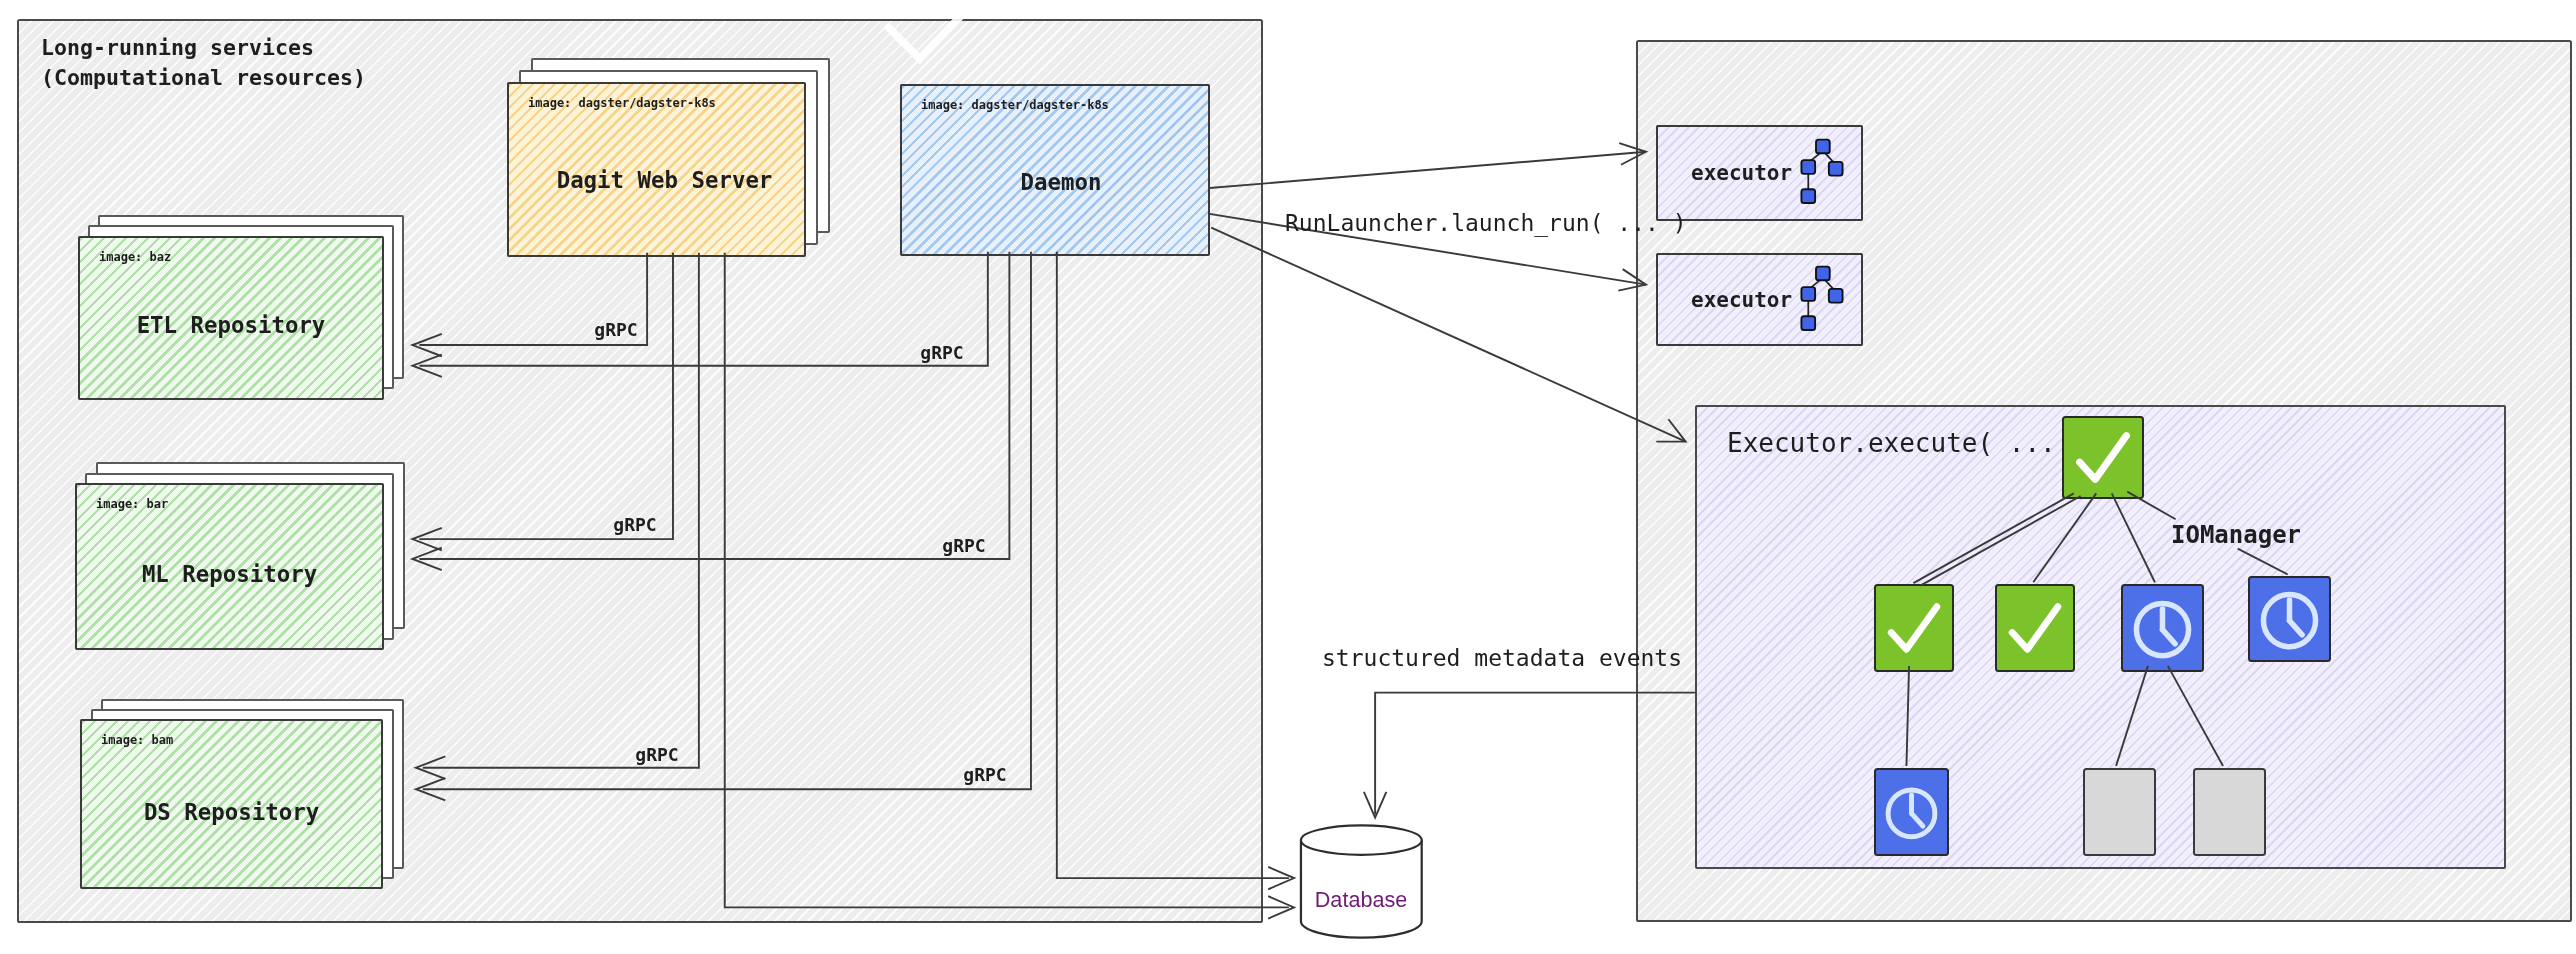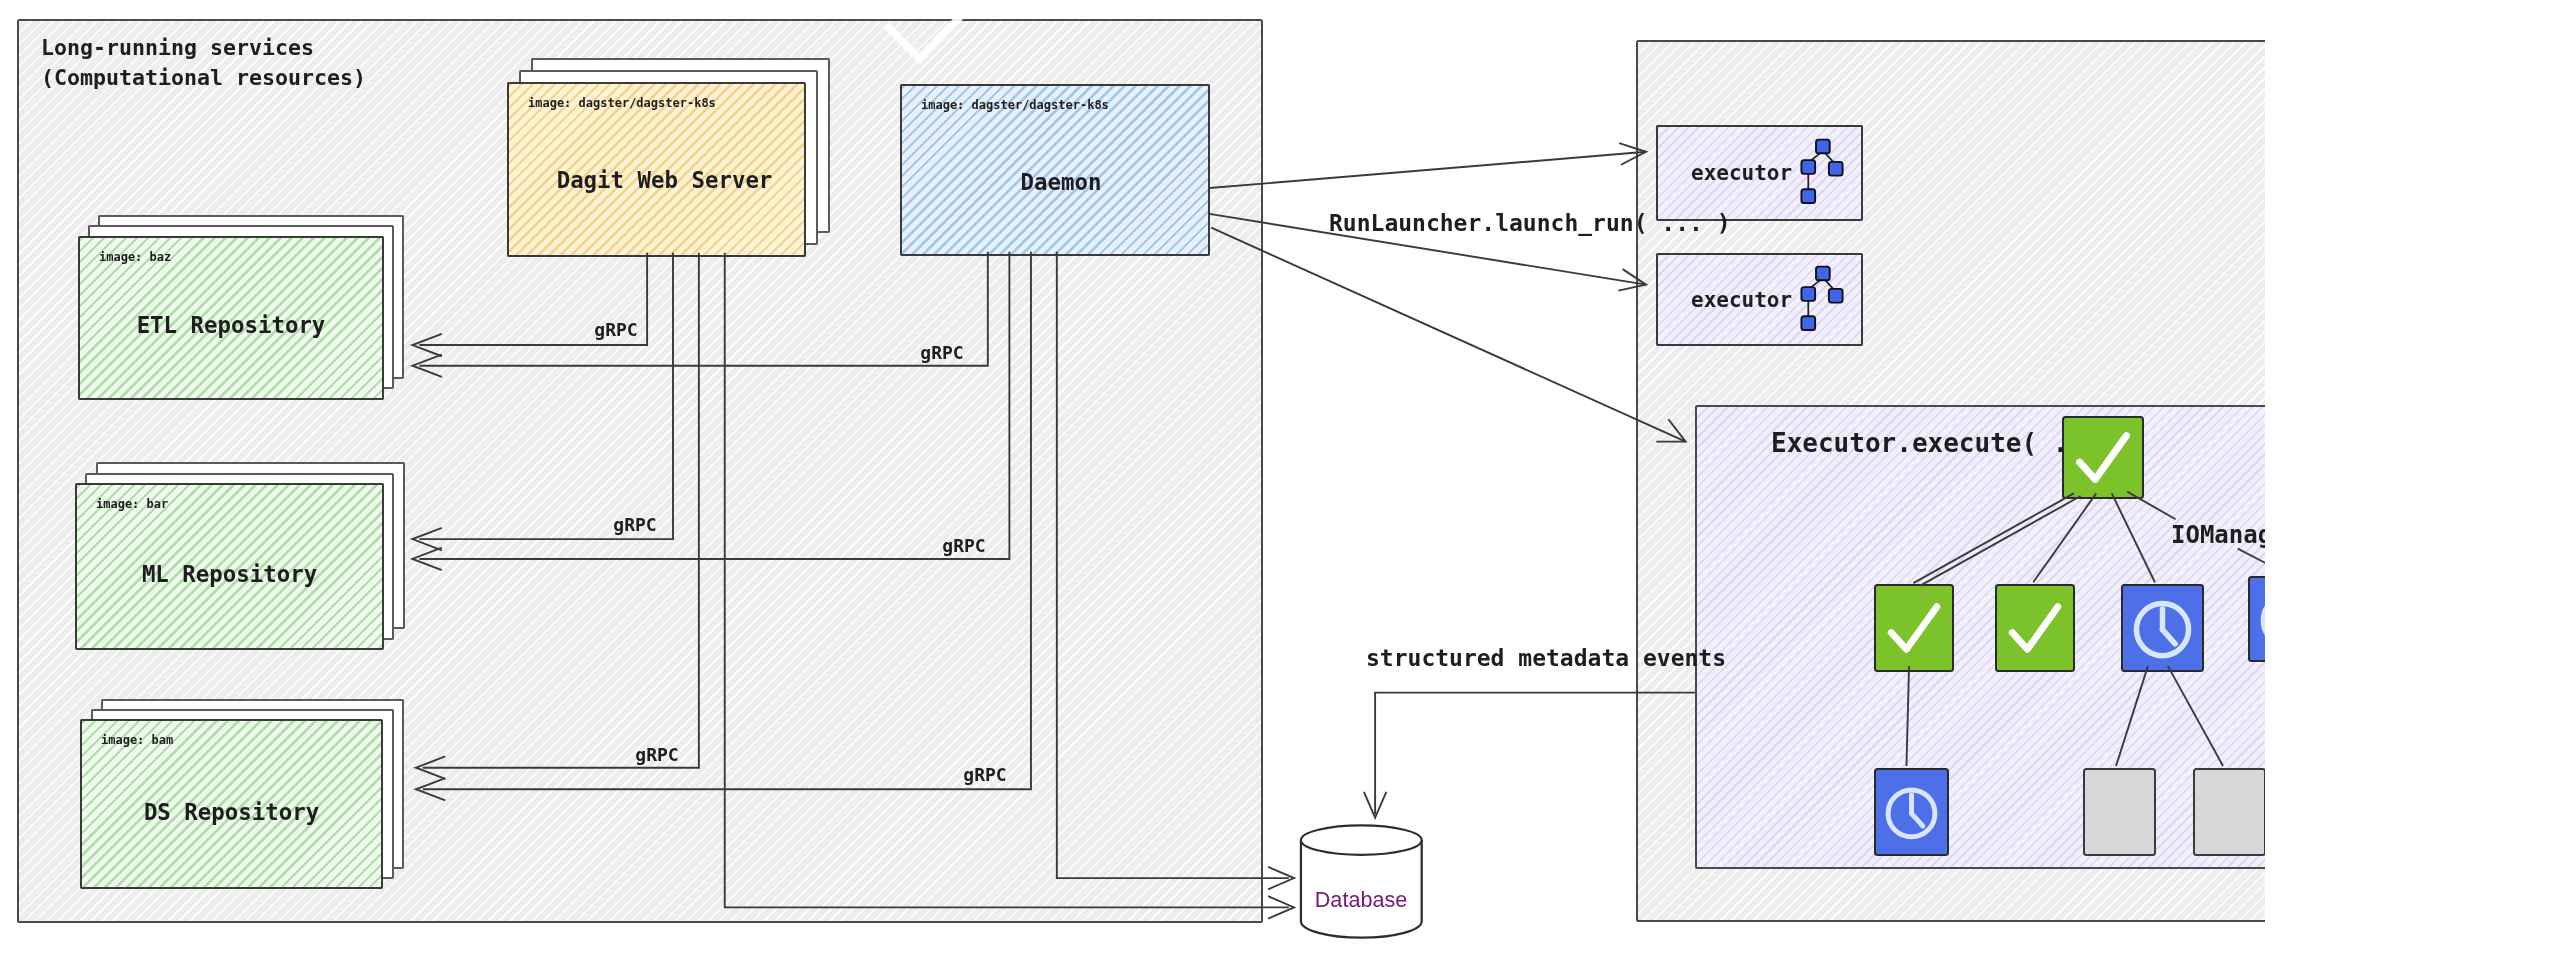--- a/index.html
+++ b/index.html
@@ -1,17 +1,17 @@
 <!DOCTYPE html>
 <html style="font-size:14px"><head>
 <meta charset="utf-8">
 <style>
   html,body{margin:0;padding:0;background:#ffffff;}
   #canvas{
-    position:relative;width:2265px;height:954px;overflow:hidden;background:#ffffff;
+    position:relative;width:2576px;height:954px;overflow:hidden;background:#ffffff;
     font-family:"DejaVu Sans Mono","Liberation Mono",monospace;color:#1e1e1e;
   }
   .panel{
     position:absolute;border:2.6px solid #4a4a4a;border-radius:2.6px;
     background-color:#f1f1f1;
     background-image:repeating-linear-gradient(135deg, rgba(255,255,255,.85) 0 1.7px, rgba(0,0,0,0.015) 1.7px 7.8px);
   }
   .panel-title{position:absolute;font-size:21.6px;font-weight:600;line-height:1.4;white-space:pre;}
   .sheet{position:absolute;background:#ffffff;border:2.2px solid #5a5a5a;border-radius:1.7px;}
   .box{position:absolute;border:2.6px solid #3a3a3a;border-radius:1.7px;}
@@ -28,21 +28,21 @@
     background-image:repeating-linear-gradient(135deg, rgba(110,200,100,.5) 0 2.6px, transparent 2.6px 7.8px);
   }
   .box-lav{
     background-color:#F1EFFC;
     background-image:repeating-linear-gradient(135deg, rgba(160,150,225,.28) 0 1.7px, transparent 1.7px 7px);
   }
   .img-label{position:absolute;left:19px;top:12px;font-size:12px;font-weight:600;}
   .box-name{position:absolute;left:0;width:100%;text-align:center;font-size:22.4px;font-weight:600;}
   .free-label{position:absolute;white-space:pre;}
   .grpc{font-size:18px;font-weight:600;transform:translateX(-50%);}
-  .api-label{font-size:23px;font-weight:700;margin-left:44px;}
+  .api-label{font-size:23px;font-weight:400;}
   .node{position:absolute;border:2.6px solid #2a2a2a;border-radius:3.5px;}
   .node svg{position:absolute;left:0;top:0;width:100%;height:100%;}
   .n-green{background:#7CC32B;}
   .n-blue{background:#4D6FE8;}
   .n-gray{background:#D8D8D8;border-color:#3a3a3a;}
   .exec-label{position:absolute;left:33px;top:50%;transform:translateY(-50%);font-size:21px;font-weight:600;}
   .dag-icon{position:absolute;right:15.5px;top:50%;transform:translateY(-50%);}
   svg.overlay{position:absolute;left:0;top:0;width:2576px;height:954px;pointer-events:none;}
   .db-label{position:absolute;transform:translateX(-50%);font-family:"Liberation Sans","DejaVu Sans",sans-serif;font-size:21.6px;color:#701a75;}
 </style>

